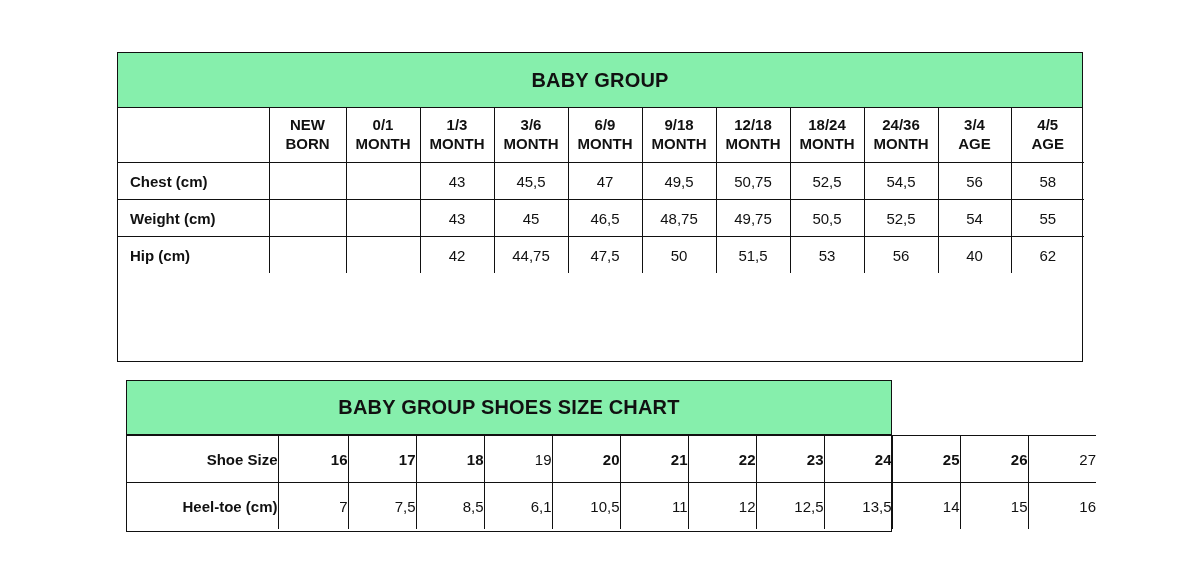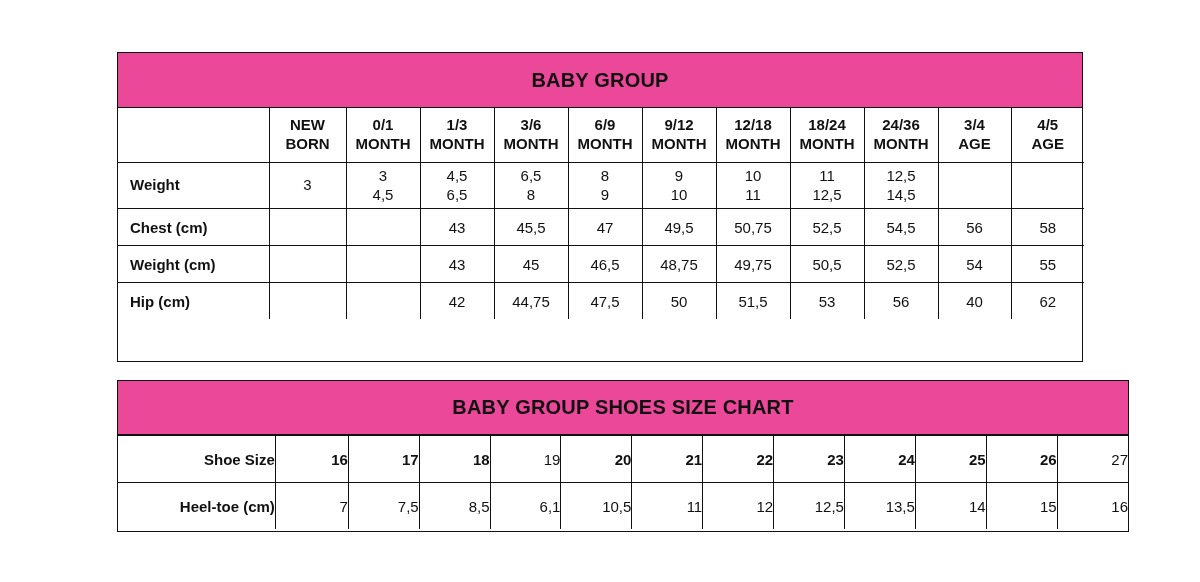--- a/index.html
+++ b/index.html
@@ -27,27 +27,27 @@
     border: 1.5px solid #111;
     box-sizing: border-box;
   }
   #baby-group-block {
     left: 117px;
     top: 52px;
     width: 966px;
     height: 310px;
   }
   #shoes-block {
-    left: 117px;
+    left: 126px;
     top: 380px;
-    width: 1012px;
+    width: 766px;
     height: 152px;
   }
   .chart-title {
-    background: #ec4899;
+    background: #86efac;
     text-align: right;
     font-weight: bold;
     font-size: 20px;
     letter-spacing: 0.2px;
     color: #111;
     border-bottom: 1.5px solid #111;
     box-sizing: border-box;
     display: flex;
     align-items: center;
     justify-content: center;
@@ -126,57 +126,35 @@
           <th class="nbr">NEW
 BORN</th>
           <th class="nbr">0/1
 MONTH</th>
           <th class="nbr">1/3
 MONTH</th>
           <th class="nbr">3/6
 MONTH</th>
           <th class="nbr">6/9
 MONTH</th>
-          <th class="nbr">9/12
+          <th class="nbr">9/18
 MONTH</th>
           <th class="nbr">12/18
 MONTH</th>
           <th class="nbr">18/24
 MONTH</th>
           <th class="nbr">24/36
 MONTH</th>
           <th class="nbr">3/4
 AGE</th>
           <th class="nbr">4/5
 AGE</th>
         </tr>
       </thead>
       <tbody>
-        <tr class="two-line">
-          <td class="rowlabel">Weight</td>
-          <td class="nbr">3</td>
-          <td class="nbr">3
-4,5</td>
-          <td class="nbr">4,5
-6,5</td>
-          <td class="nbr">6,5
-8</td>
-          <td class="nbr">8
-9</td>
-          <td class="nbr">9
-10</td>
-          <td class="nbr">10
-11</td>
-          <td class="nbr">11
-12,5</td>
-          <td class="nbr">12,5
-14,5</td>
-          <td class="nbr"></td>
-          <td class="nbr"></td>
-        </tr>
         <tr>
           <td class="rowlabel">Chest (cm)</td>
           <td class="nbr"></td>
           <td class="nbr"></td>
           <td class="nbr">43</td>
           <td class="nbr">45,5</td>
           <td class="nbr">47</td>
           <td class="nbr">49,5</td>
           <td class="nbr">50,75</td>
           <td class="nbr">52,5</td>

